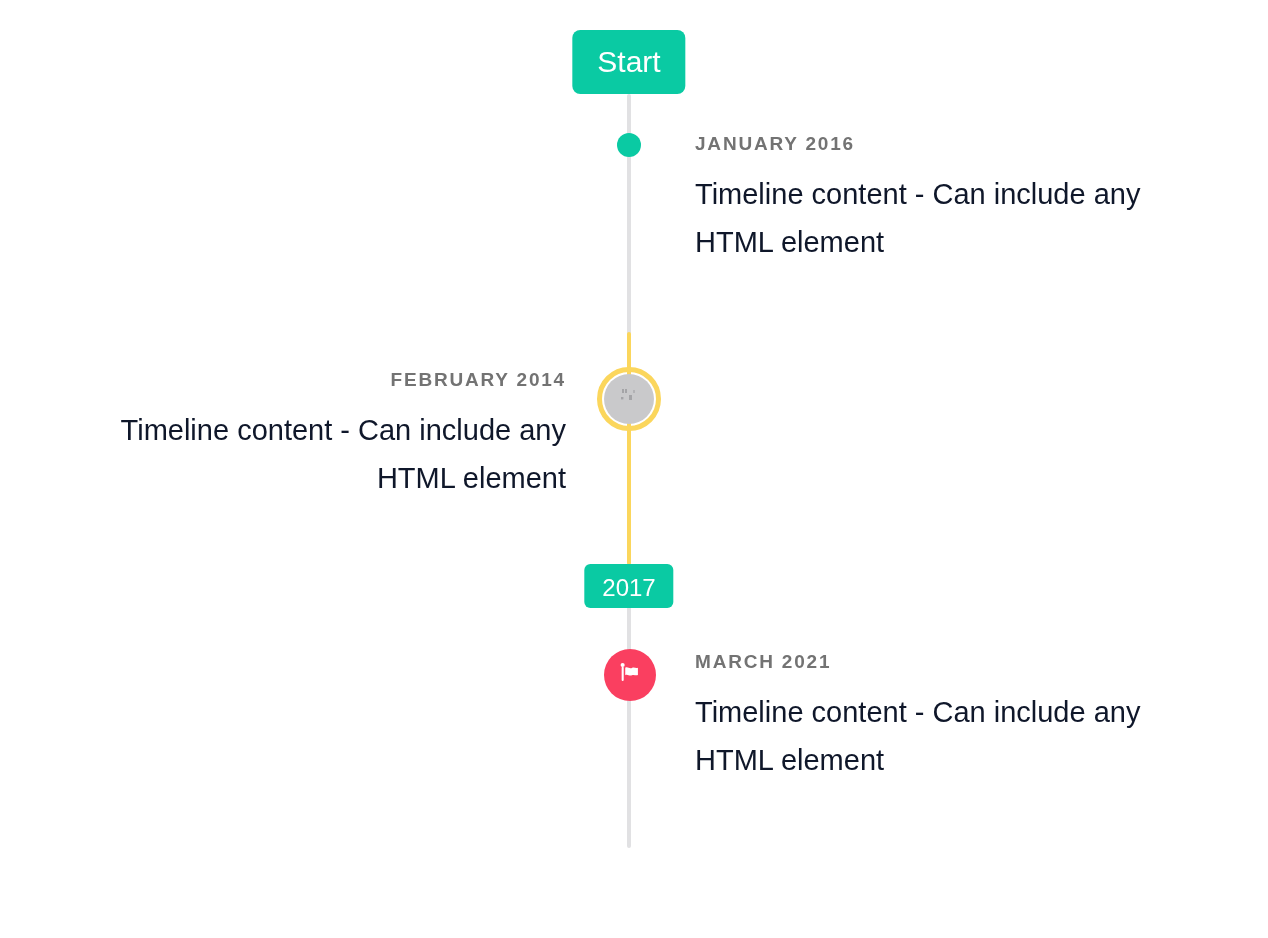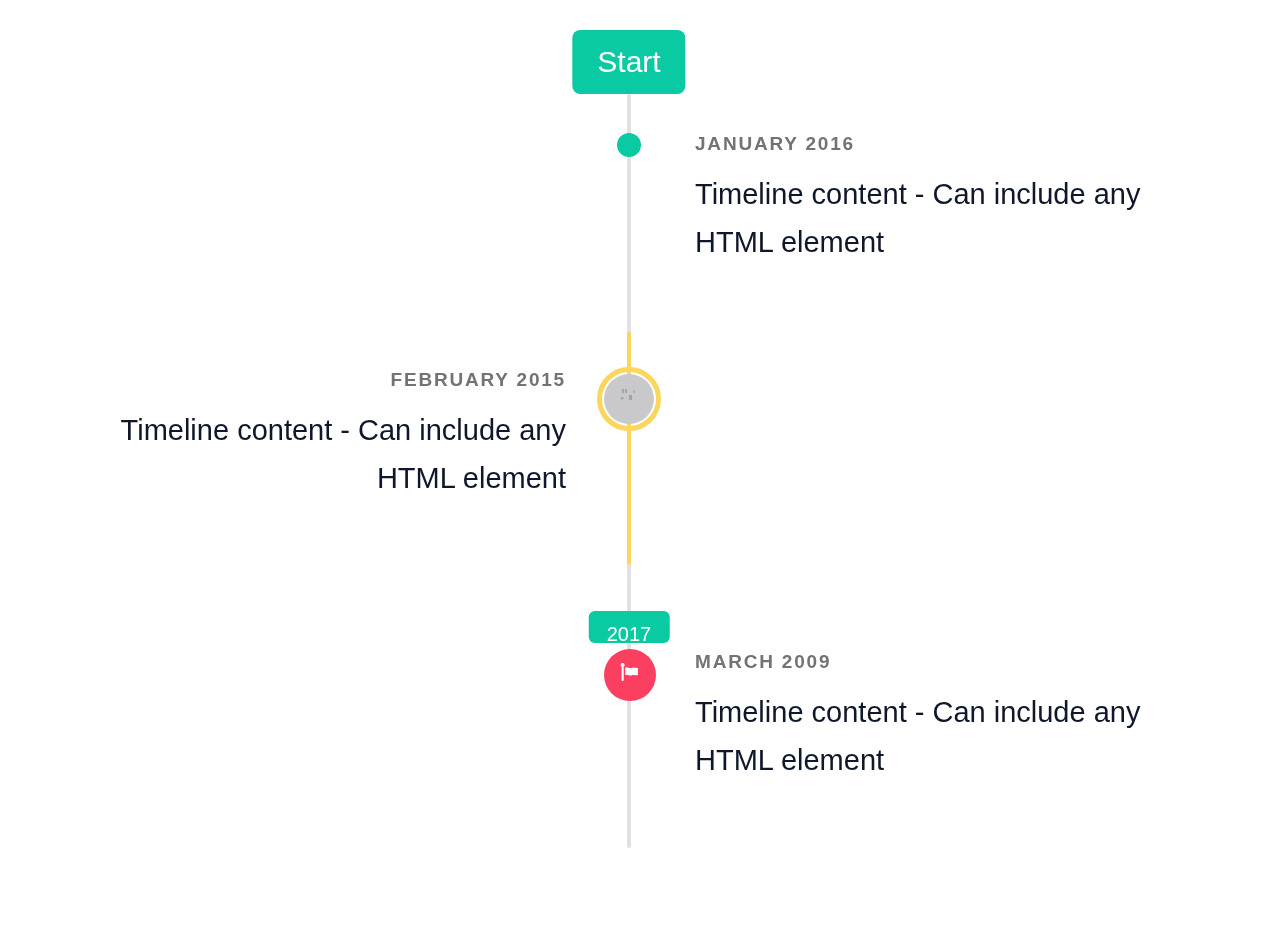--- a/index.html
+++ b/index.html
@@ -49,27 +49,26 @@
   .pill.endpoint {
     height: 64px;
     line-height: 62px;
     padding: 0 25px;
     font-size: 30px;
   }
   .pill.start { top: 30px; }
   .pill.end { top: 848px; }
   .pill.year {
     top: 564px;
-    height: 32px;
+    height: 44px;
     line-height: 47px;
     padding: 0 18px;
-    font-size: 20px;
+    font-size: 24px;
     border-radius: 6px;
     cursor: default;
-    margin-top: 47px;
   }
   
   .marker { position: absolute; z-index: 4; border-radius: 50%; }
   .marker.dot {
     left: 617px; top: 133px;
     width: 24px; height: 24px;
     background: #0acaa3;
   }
   .marker.image-circle {
     left: 597px; top: 367px;
@@ -139,21 +138,21 @@
         <g fill="#a4a4a7">
           <rect x="3" y="1" width="2" height="4"></rect>
           <rect x="6" y="1" width="2" height="4"></rect>
           <rect x="2" y="9" width="2.4" height="2.4"></rect>
           <rect x="10" y="7" width="3" height="5"></rect>
           <rect x="14" y="2" width="2" height="3" opacity="0.6"></rect>
         </g>
       </svg>
     </span>
   </div>
-  <div class="entry-label side-left label-feb">FEBRUARY 2015</div>
+  <div class="entry-label side-left label-feb">FEBRUARY 2014</div>
   <div class="entry-content side-left content-feb">
     <div>Timeline content - Can include any</div>
     <div>HTML element</div>
   </div>
 
   <div class="pill year">2017</div>
 
   <div class="marker flag-circle">
     <span class="icon-svg">
       <svg width="26" height="26" viewBox="0 0 24 24" xmlns="http://www.w3.org/2000/svg">
@@ -164,20 +163,20 @@
                    C 9.6 5.6, 11.4 8.4, 13.8 7.3
                    C 15.6 6.5, 17.4 7.7, 19.3 7.1
                    L 19.3 13.9
                    C 17.4 14.6, 15.6 13.3, 13.8 14.1
                    C 11.4 15.2, 9.6 12.5, 7.6 14.0
                    Z"></path>
         </g>
       </svg>
     </span>
   </div>
-  <div class="entry-label side-right label-mar">MARCH 2009</div>
+  <div class="entry-label side-right label-mar">MARCH 2021</div>
   <div class="entry-content side-right content-mar">
     <div>Timeline content - Can include any</div>
     <div>HTML element</div>
   </div>
 
 
 </div>
 
 </body></html>

